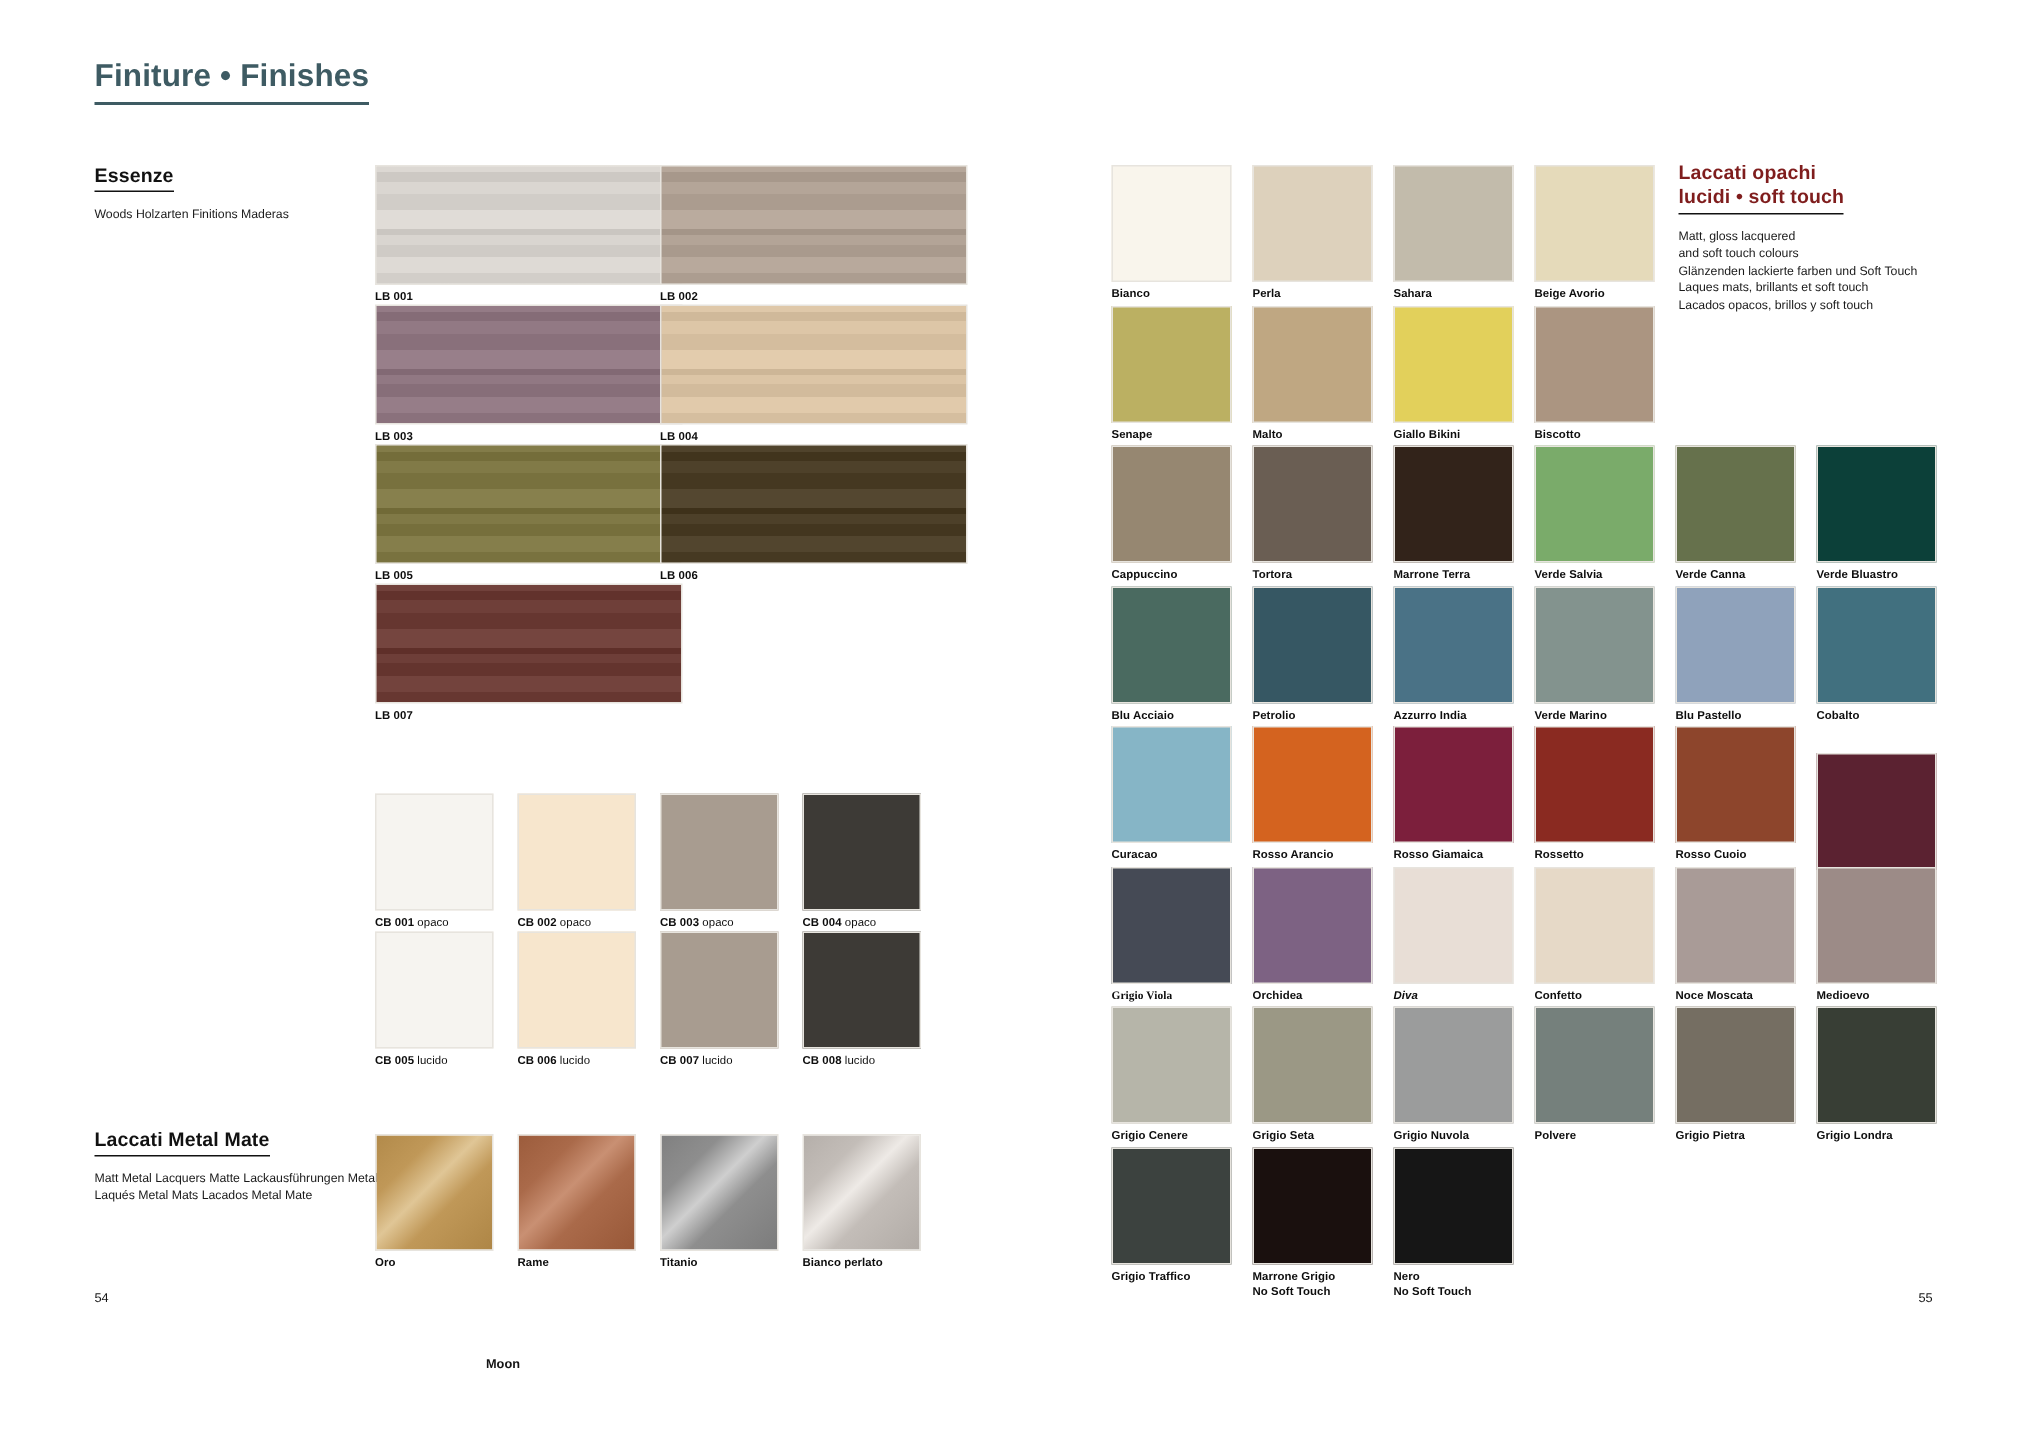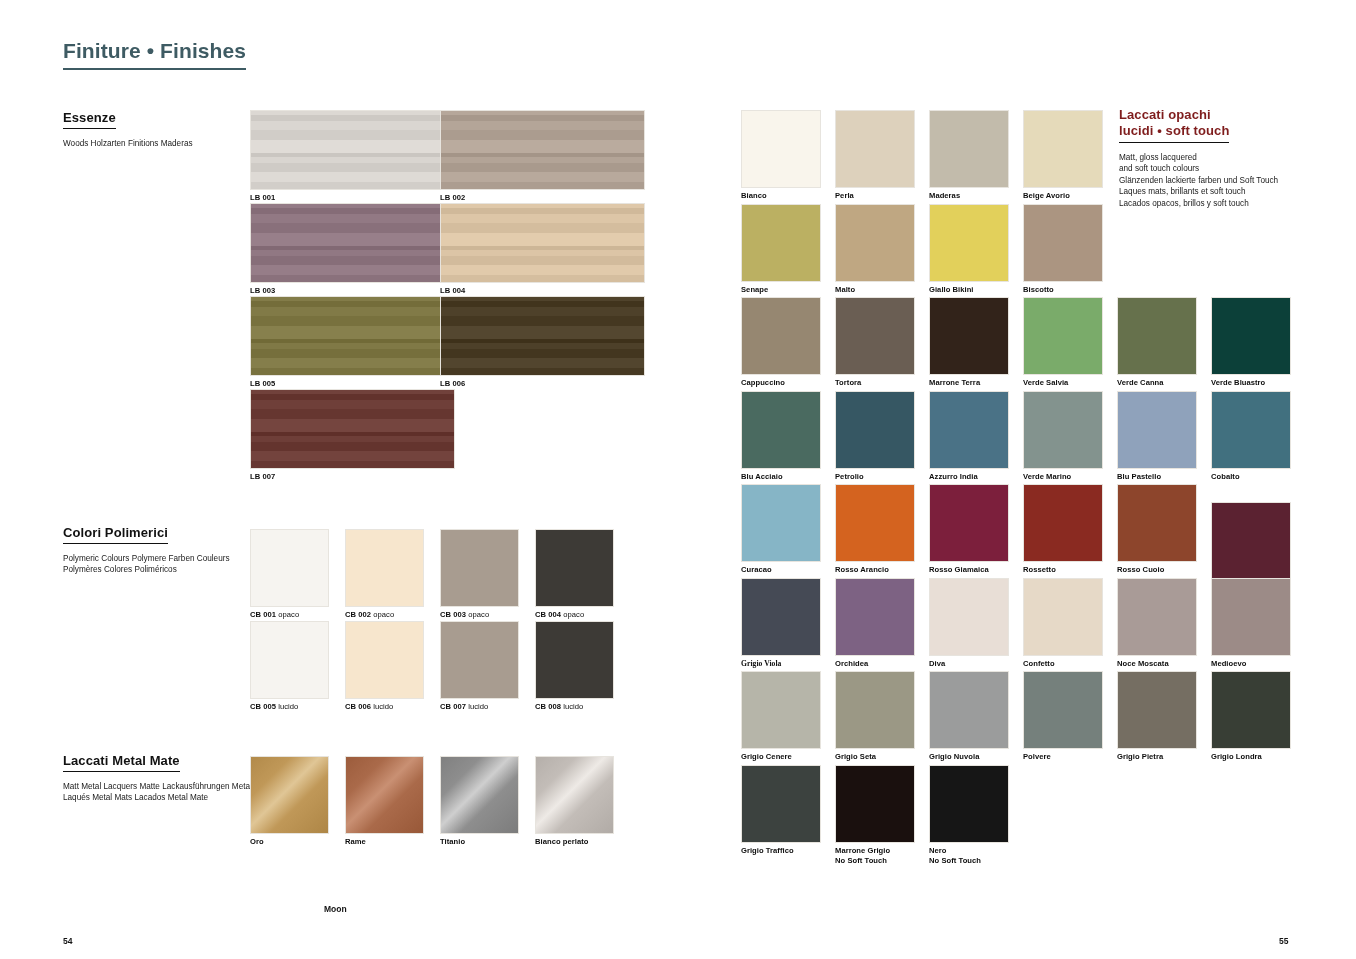--- a/index.html
+++ b/index.html
@@ -114,23 +114,23 @@
   .mt-wrap { width: 79px; }
 
   
   .lq { height: 78px; }
   .lq-wrap { width: 80px; }
 
   
   .footer-num {
     position: absolute;
     font-size: 8.5px;
-    font-weight: bold;
+    font-weight: normal;
     color: #141414;
-    top: 936px;
+    top: 860px;
   }
   .footer-brand {
     position: absolute;
     left: 324px;
     top: 904px;
     font-size: 8.5px;
     font-weight: bold;
     color: #141414;
   }
 </style>
@@ -180,27 +180,20 @@
       <div class="sw-chip wood" id="c-w5" style="background: repeating-linear-gradient(rgb(80, 67, 44) 0px, rgb(80, 67, 44) 4px, rgb(65, 52, 29) 4px, rgb(65, 52, 29) 10.2px, rgb(78, 65, 42) 10.2px, rgb(78, 65, 42) 18.6px, rgb(69, 56, 33) 18.6px, rgb(69, 56, 33) 29.2px, rgb(84, 71, 48) 29.2px, rgb(84, 71, 48) 42px, rgb(62, 49, 26) 42px, rgb(62, 49, 26) 46px, rgb(77, 64, 41) 46px, rgb(77, 64, 41) 52.2px, rgb(67, 54, 31) 52.2px, rgb(67, 54, 31) 60.6px, rgb(82, 69, 46) 60.6px, rgb(82, 69, 46) 71.2px, rgb(70, 57, 34) 71.2px, rgb(70, 57, 34) 84px, rgb(79, 66, 43) 84px, rgb(79, 66, 43) 88px, rgb(64, 51, 28) 88px, rgb(64, 51, 28) 94.2px, rgb(81, 68, 45) 94.2px, rgb(81, 68, 45) 102.6px, rgb(68, 55, 32) 102.6px, rgb(68, 55, 32) 113.2px, rgb(76, 63, 40) 113.2px, rgb(76, 63, 40) 126px, rgb(66, 53, 30) 126px, rgb(66, 53, 30) 130px) 0% 0% / auto, linear-gradient(to right, rgb(68, 55, 32) 0%, rgb(79, 66, 43) 22%, rgb(71, 58, 35) 48%, rgb(81, 68, 45) 71%, rgb(69, 56, 33) 100%) 0% 0% / auto, linear-gradient(rgb(74, 61, 38), rgb(74, 61, 38)) 0% 0% / auto;"></div>
       <div class="sw-label">LB 006</div>
     </div>
 
     <div class="sw wood-wrap" style="left:0px; top:279px;">
       <div class="sw-chip wood" id="c-w6" style="background: repeating-linear-gradient(rgb(113, 65, 59) 0px, rgb(113, 65, 59) 4px, rgb(98, 50, 44) 4px, rgb(98, 50, 44) 10.2px, rgb(111, 63, 57) 10.2px, rgb(111, 63, 57) 18.6px, rgb(102, 54, 48) 18.6px, rgb(102, 54, 48) 29.2px, rgb(117, 69, 63) 29.2px, rgb(117, 69, 63) 42px, rgb(95, 47, 41) 42px, rgb(95, 47, 41) 46px, rgb(110, 62, 56) 46px, rgb(110, 62, 56) 52.2px, rgb(100, 52, 46) 52.2px, rgb(100, 52, 46) 60.6px, rgb(115, 67, 61) 60.6px, rgb(115, 67, 61) 71.2px, rgb(103, 55, 49) 71.2px, rgb(103, 55, 49) 84px, rgb(112, 64, 58) 84px, rgb(112, 64, 58) 88px, rgb(97, 49, 43) 88px, rgb(97, 49, 43) 94.2px, rgb(114, 66, 60) 94.2px, rgb(114, 66, 60) 102.6px, rgb(101, 53, 47) 102.6px, rgb(101, 53, 47) 113.2px, rgb(109, 61, 55) 113.2px, rgb(109, 61, 55) 126px, rgb(99, 51, 45) 126px, rgb(99, 51, 45) 130px) 0% 0% / auto, linear-gradient(to right, rgb(101, 53, 47) 0%, rgb(112, 64, 58) 22%, rgb(104, 56, 50) 48%, rgb(114, 66, 60) 71%, rgb(102, 54, 48) 100%) 0% 0% / auto, linear-gradient(rgb(107, 59, 53), rgb(107, 59, 53)) 0% 0% / auto;"></div>
       <div class="sw-label">LB 007</div>
     </div>
   </div>
 
-  <div class="sec" style="left:63px; top:523px;">
-    <div class="sec-title">Colori Polimerici</div>
-    <div class="sec-subs">Polymeric Colours
-Polymere Farben
-Couleurs Polymères
-Colores Poliméricos</div>
-  </div>
 
   <div class="swgrid" style="left:250px; top:529px;">
     <div class="sw cb-wrap" style="left:0px; top:0px;">
       <div class="sw-chip cb" id="c-cb0" style="background: rgb(246, 244, 240);"></div>
       <div class="sw-label"><span>CB 001</span> <span class="reg">opaco</span></div>
     </div>
     <div class="sw cb-wrap" style="left:95px; top:0px;">
       <div class="sw-chip cb" id="c-cb1" style="background: rgb(247, 230, 205);"></div>
       <div class="sw-label"><span>CB 002</span> <span class="reg">opaco</span></div>
     </div>
@@ -271,21 +264,21 @@
       <div class="sw lq-wrap" style="left: 0px; top: 0px;">
         <div class="sw-chip lq" style="background: rgb(249, 245, 236);"></div>
         <div class="sw-label">Bianco</div>
       </div>
       <div class="sw lq-wrap" style="left: 94px; top: 0px;">
         <div class="sw-chip lq" style="background: rgb(221, 209, 188);"></div>
         <div class="sw-label">Perla</div>
       </div>
       <div class="sw lq-wrap" style="left: 188px; top: 0px;">
         <div class="sw-chip lq" style="background: rgb(194, 187, 171);"></div>
-        <div class="sw-label">Maderas</div>
+        <div class="sw-label">Sahara</div>
       </div>
       <div class="sw lq-wrap" style="left: 282px; top: 0px;">
         <div class="sw-chip lq" style="background: rgb(229, 218, 186);"></div>
         <div class="sw-label">Beige Avorio</div>
       </div>
       <div class="sw lq-wrap" style="left: 0px; top: 93.5px;">
         <div class="sw-chip lq" style="background: rgb(187, 176, 98);"></div>
         <div class="sw-label">Senape</div>
       </div>
       <div class="sw lq-wrap" style="left: 94px; top: 93.5px;">
@@ -373,21 +366,21 @@
         <div class="sw-label">Rosso Scuro</div>
       </div>
       <div class="sw lq-wrap" style="left: 0px; top: 467.5px; font-family: Liberation Serif, serif;">
         <div class="sw-chip lq" style="background: rgb(69, 74, 85);"></div>
         <div class="sw-label">Grigio Viola</div>
       </div>
       <div class="sw lq-wrap" style="left: 94px; top: 467.5px;">
         <div class="sw-chip lq" style="background: rgb(125, 98, 131);"></div>
         <div class="sw-label">Orchidea</div>
       </div>
-      <div class="sw lq-wrap" style="left: 188px; top: 467.5px;">
+      <div class="sw lq-wrap" style="left: 188px; top: 467.5px; font-style: italic;">
         <div class="sw-chip lq" style="background: rgb(232, 222, 214);"></div>
         <div class="sw-label">Diva</div>
       </div>
       <div class="sw lq-wrap" style="left: 282px; top: 467.5px;">
         <div class="sw-chip lq" style="background: rgb(230, 217, 199);"></div>
         <div class="sw-label">Confetto</div>
       </div>
       <div class="sw lq-wrap" style="left: 376px; top: 467.5px;">
         <div class="sw-chip lq" style="background: rgb(169, 155, 151);"></div>
         <div class="sw-label">Noce Moscata</div>

